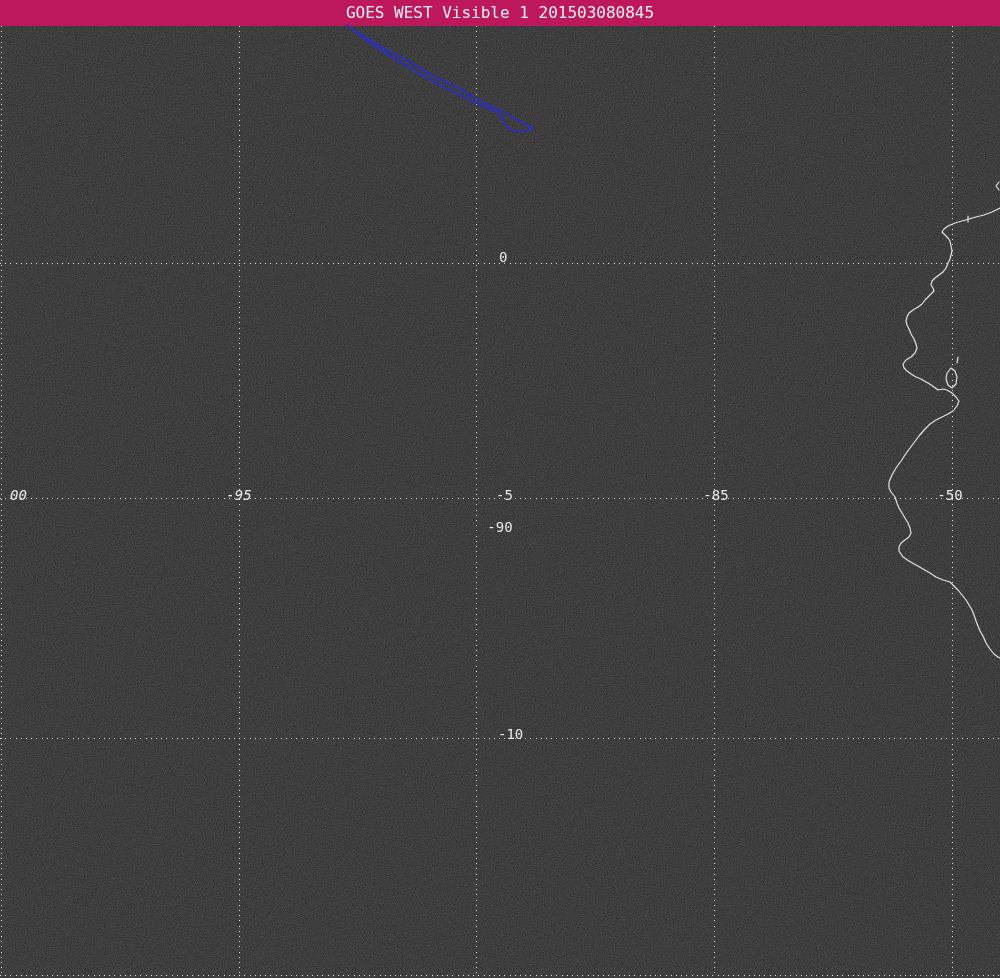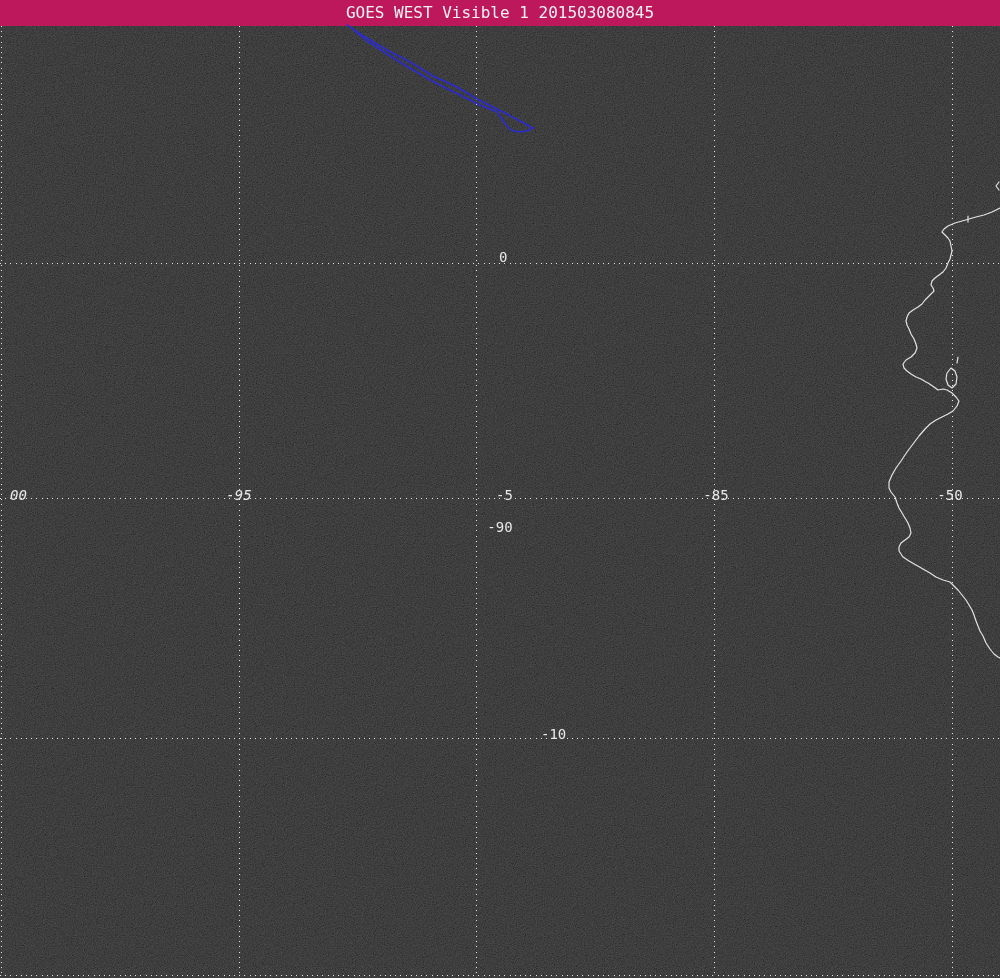--- a/index.html
+++ b/index.html
@@ -25,21 +25,21 @@
   .lbl.center{transform:translateX(-50%);}
   
   .lon-100{left:10px;top:488px;font-style:italic;}
   .lon-95{left:239px;top:488px;font-style:italic;}
   .lon-90{left:500px;top:488px;margin-top:32px;}
   .lon-85{left:716px;top:488px;}
   .lon-80{left:950px;top:488px;}
   
   .lat-0{left:499px;top:250px;}
   .lat-5{left:496px;top:488px;}
-  .lat-10{left:498px;top:727px;margin-left:43px;}
+  .lat-10{left:498px;top:727px;}
 </style>
 </head>
 <body>
 
 <div class="screen">
 
   <div class="title-bar">
     <div class="title-text">GOES WEST Visible 1 201503080845</div>
   </div>
 

